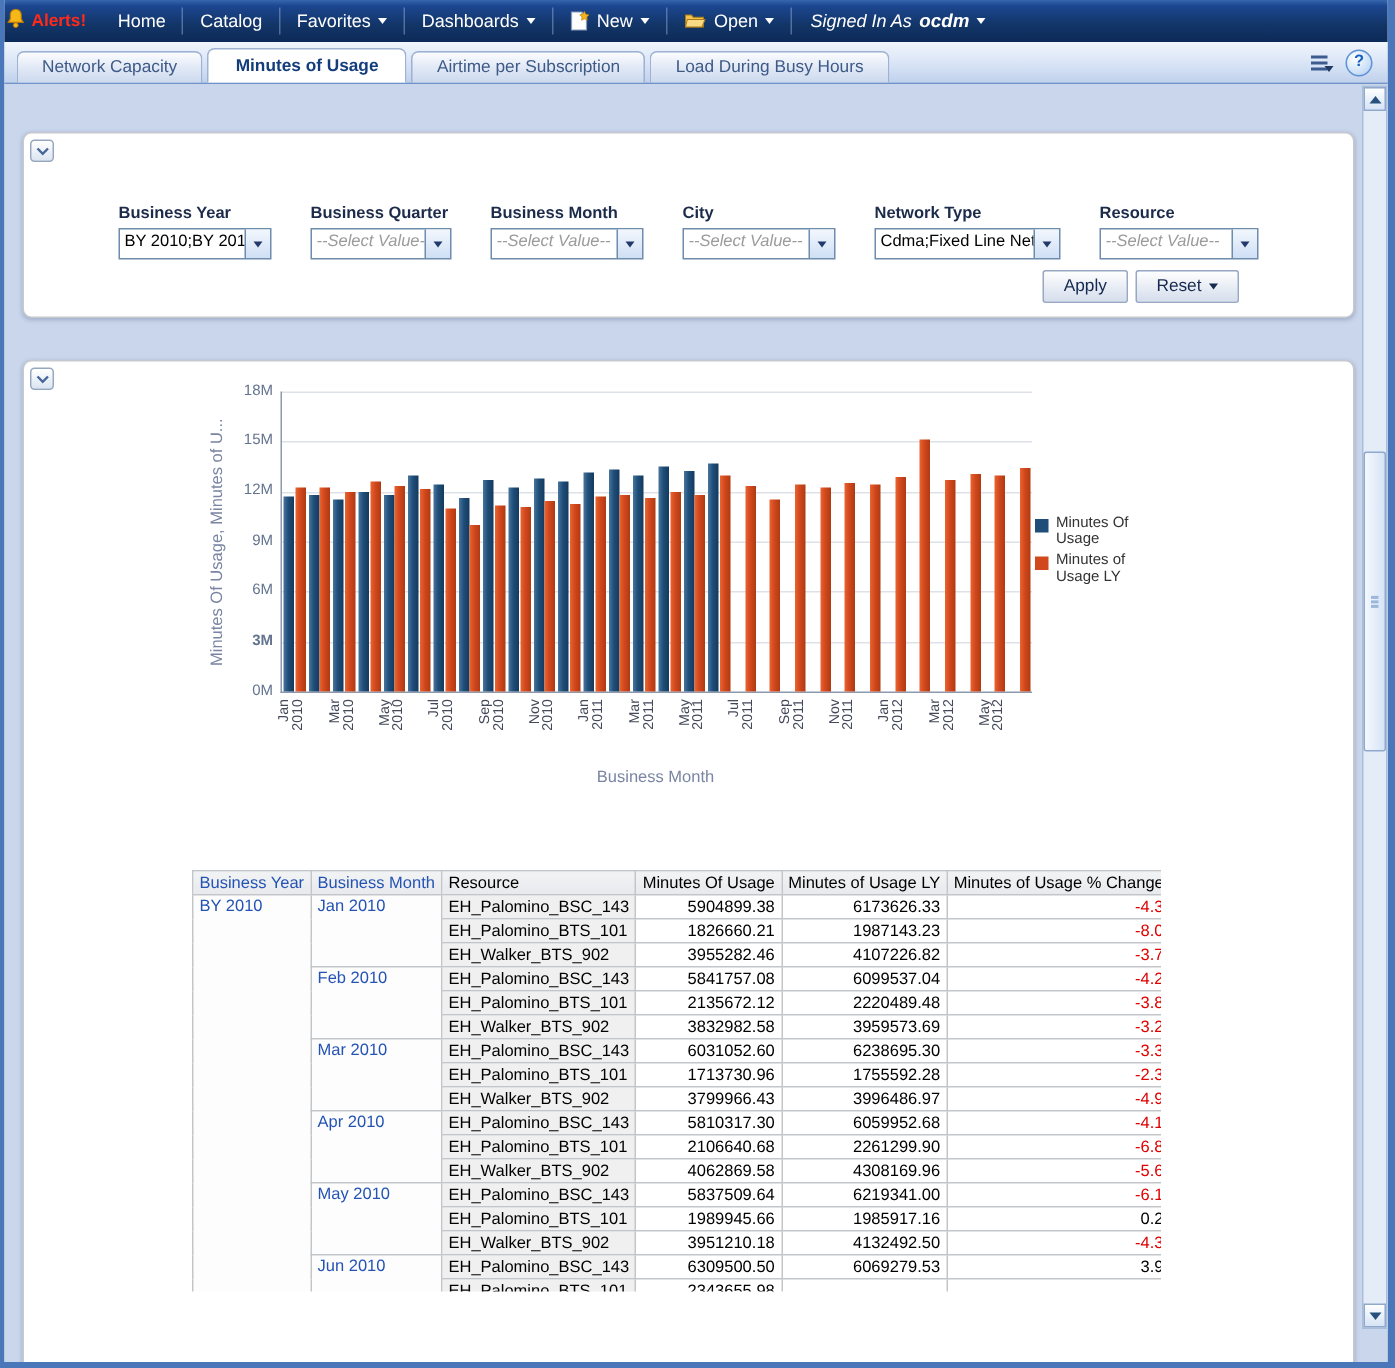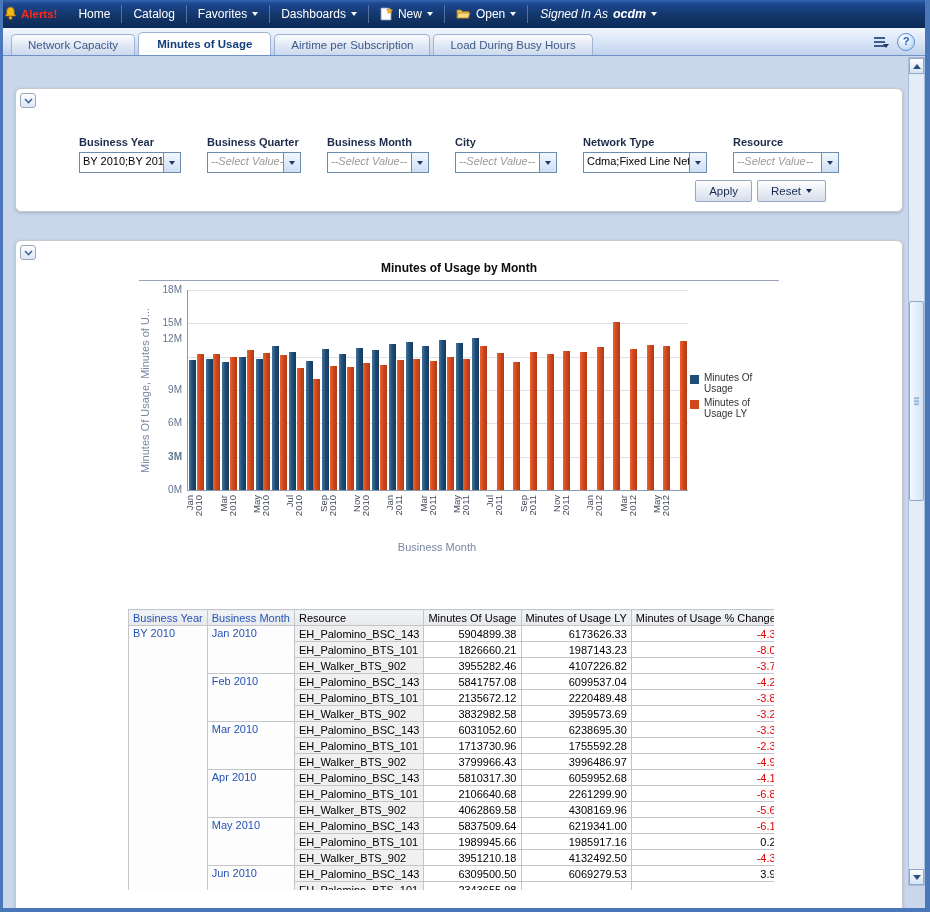--- a/index.html
+++ b/index.html
@@ -253,29 +253,28 @@
     </div>
 
     <div class="panel panel-report">
       <span class="collapse-btn">
           <svg width="9" height="6" viewBox="0 0 9 6">
             <polyline points="1,1 4.5,4.5 8,1" fill="none" stroke="#47679b" stroke-width="1.6"></polyline>
           </svg>
         </span>
 
       <div class="chart-wrap">
-        <div class="chart-title">Minutes of Usage by Month</div>
         <div class="chart-body">
           <div class="y-axis-label">Minutes Of Usage, Minutes of U...</div>
           <div class="yticks" id="yticks">
               <span class="ytick" style="top: 194px;">0M</span>
               <span class="ytick" style="top: 160.667px; font-weight: bold;">3M</span>
               <span class="ytick" style="top: 127.333px;">6M</span>
               <span class="ytick" style="top: 94px;">9M</span>
-              <span class="ytick" style="top: 43px;">12M</span>
+              <span class="ytick" style="top: 60px;">12M</span>
               <span class="ytick" style="top: 27.3333px;">15M</span>
               <span class="ytick" style="top: -6px;">18M</span>
             </div>
           <div class="plot" id="plot">
               <div class="gridline" style="top: 166.667px;"></div>
               <div class="gridline" style="top: 133.333px;"></div>
               <div class="gridline" style="top: 100px;"></div>
               <div class="gridline" style="top: 66.6667px;"></div>
               <div class="gridline" style="top: 33.3333px;"></div>
               <div class="gridline" style="top: 0px;"></div>

